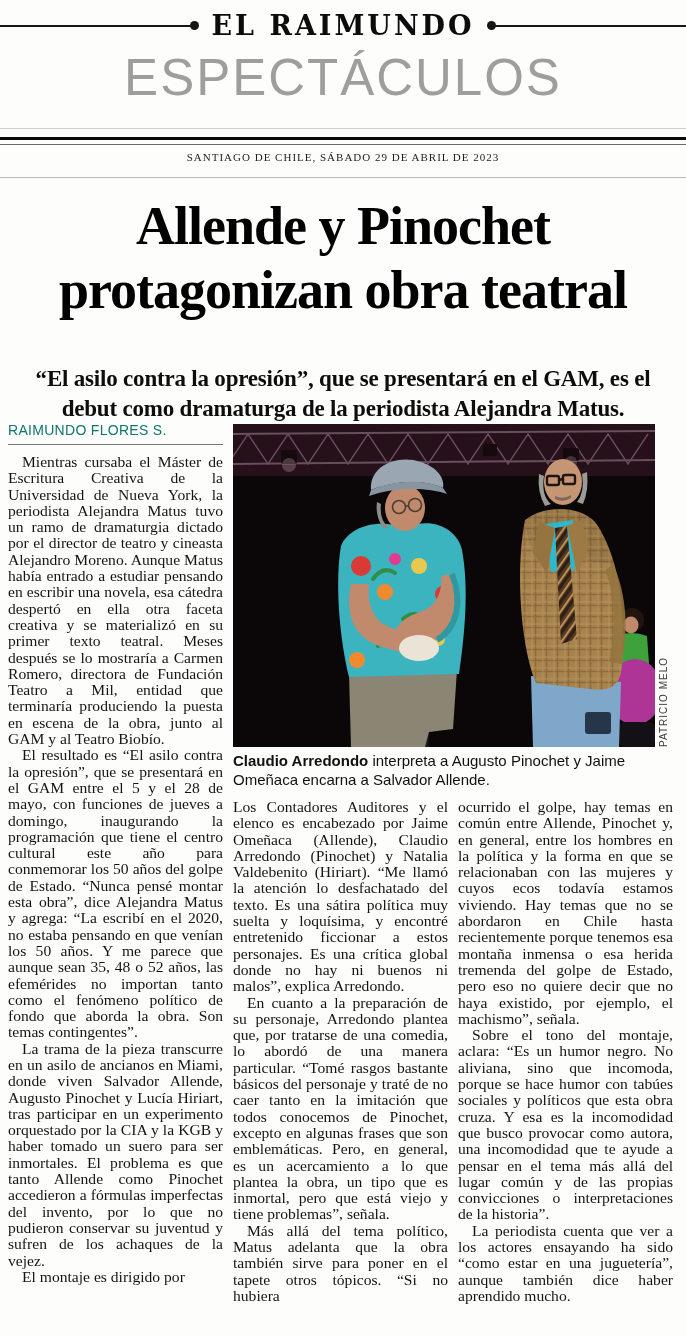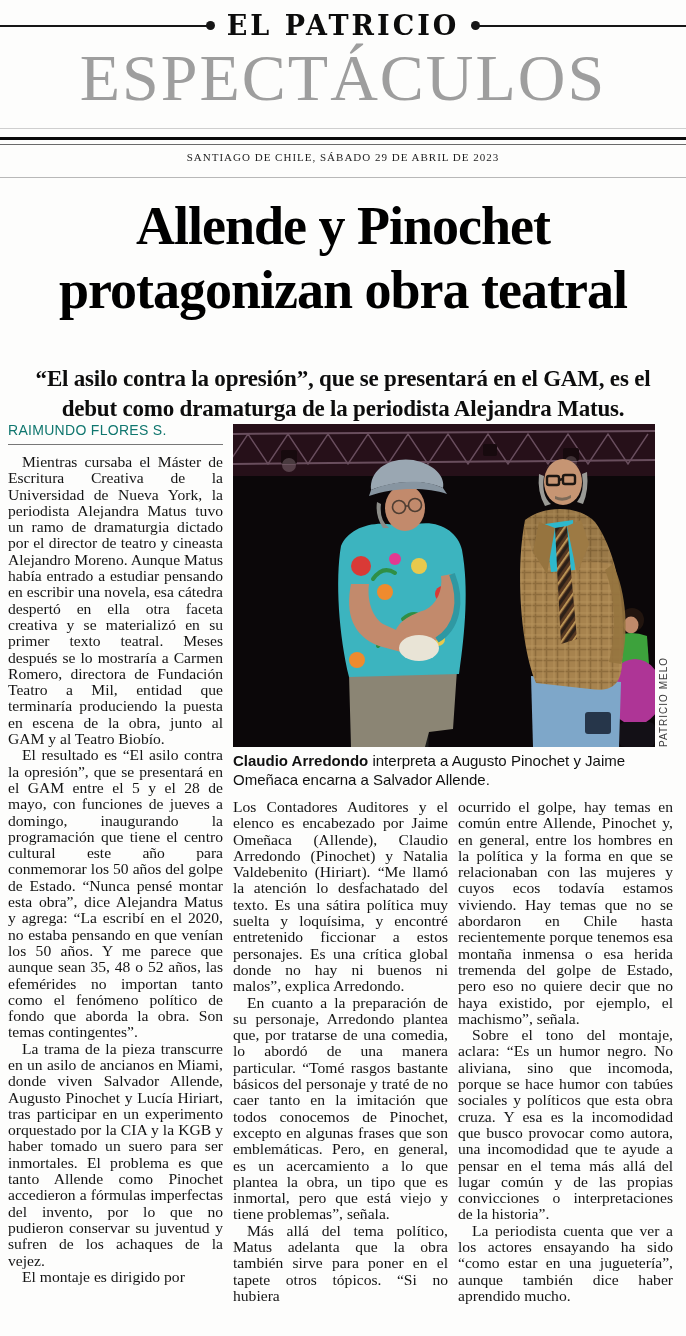--- a/index.html
+++ b/index.html
@@ -15,21 +15,21 @@
   .brandline { flex:1; height:2px; background:#161616; position:relative; }
   .brandline::after { content:""; position:absolute; top:-4px; width:9px; height:9px; border-radius:50%; background:#161616; }
   .brandline.left::after { right:-2px; }
   .brandline.right::after { left:-2px; }
   .brand {
     font-family:"DejaVu Serif", serif; font-weight:bold;
     font-size:27px; letter-spacing:3px; color:#0c0c0c; white-space:nowrap;
   }
   .section {
     position:absolute; top:30px; left:0; right:0; text-align:center;
-    font-family:Liberation Serif, serif; font-size:66px; line-height:96px;
+    font-family:Liberation Sans, sans-serif; font-size:51px; line-height:96px;
     color:#9e9e9e; letter-spacing:2px; white-space:nowrap;
   }
 
   
   .rule-a { position:absolute; top:128px; left:0; width:686px; height:1px; background:#cfcfcf; }
   .rule-b { position:absolute; top:137px; left:0; width:686px; height:3px; background:#0a0a0a; }
   .rule-c { position:absolute; top:144px; left:0; width:686px; height:1px; background:#6a6a6a; }
   .dateline {
     position:absolute; top:151px; left:0; right:0; text-align:center;
     font-size:11px; letter-spacing:1px; color:#1d1d1d;
@@ -79,21 +79,21 @@
   #col-middle { left:233px; top:799px; }
   #col-right  { left:458px; top:799px; }
 </style>
 </head>
 <body>
 
 <div class="page">
 
   <div class="brandrow">
     <div class="brandline left"></div>
-    <div class="brand">EL PATRICIO</div>
+    <div class="brand">EL RAIMUNDO</div>
     <div class="brandline right"></div>
   </div>
   <div class="section">ESPECTÁCULOS</div>
 
   <div class="rule-a"></div>
   <div class="rule-b"></div>
   <div class="rule-c"></div>
   <div class="dateline">SANTIAGO DE CHILE, SÁBADO 29 DE ABRIL DE 2023</div>
   <div class="rule-d"></div>
 

